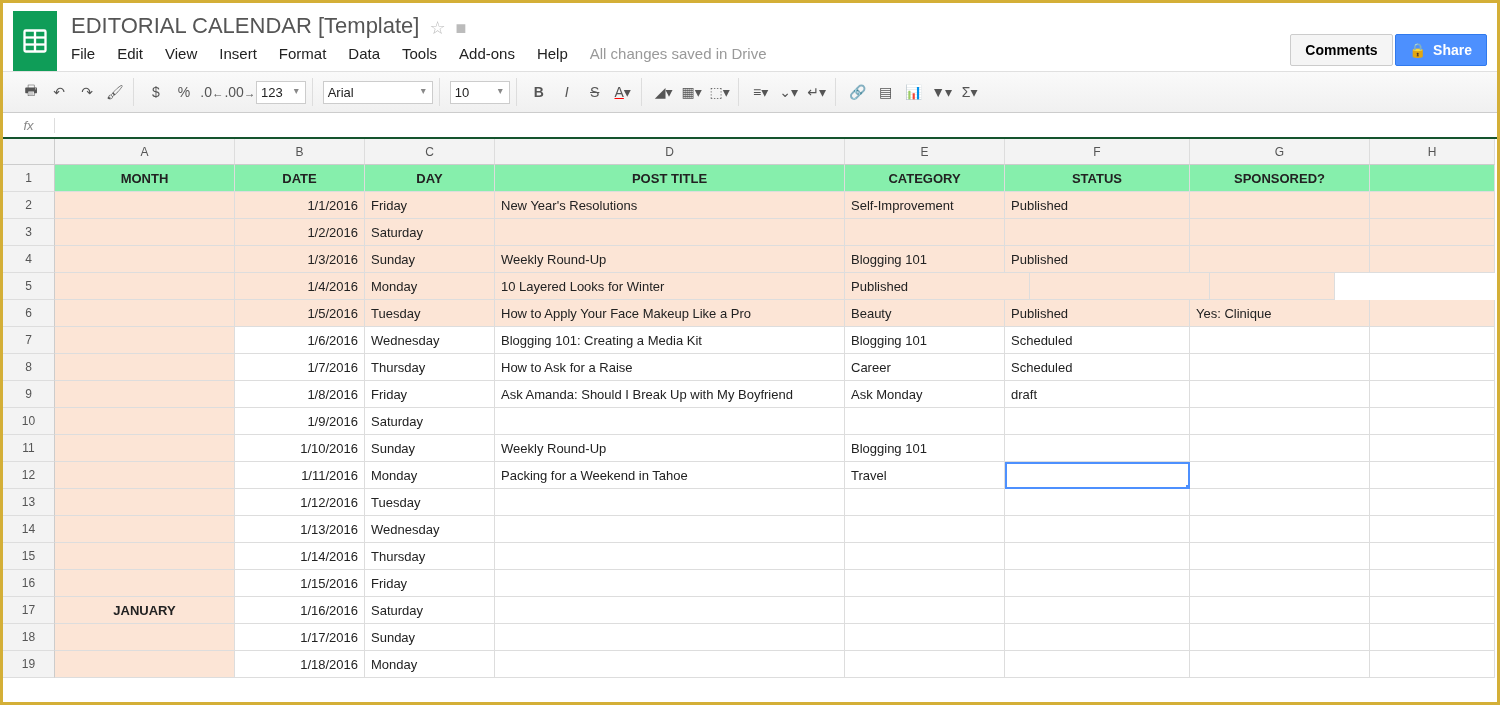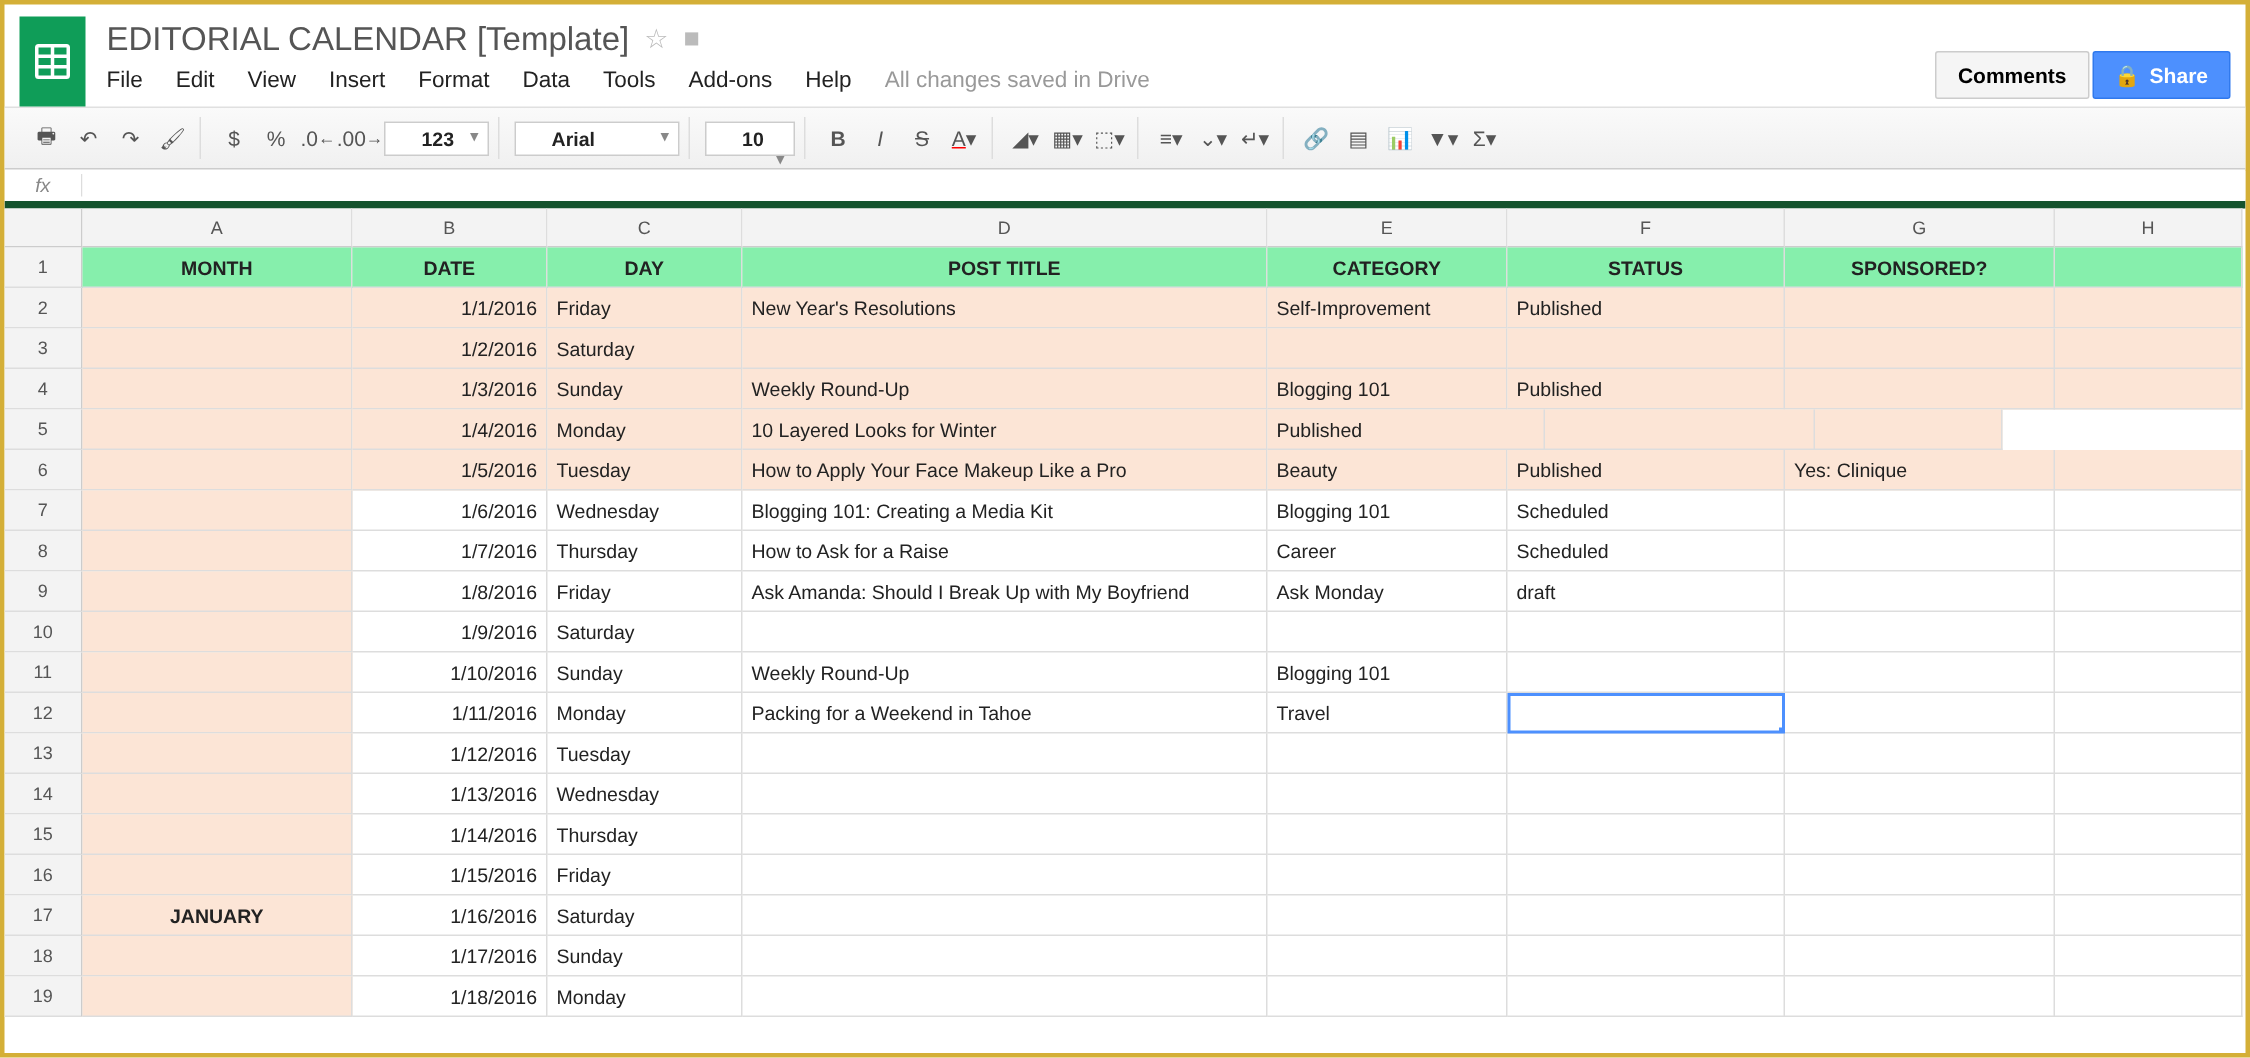--- a/index.html
+++ b/index.html
@@ -1,35 +1,35 @@
 <!DOCTYPE html>
 <html><head>
 <meta charset="utf-8">
 <style>
 * { box-sizing: border-box; margin: 0; padding: 0; }
 body { font-family: Arial, sans-serif; font-size: 13px; color: #222; background: #fff; border: 3px solid #d4af37; width: 1500px; height: 705px; overflow: hidden; }
 .titlebar { display: flex; align-items: center; padding: 8px 10px 0 10px; }
 .logo { width: 44px; height: 60px; background: #0f9d58; display: flex; align-items: center; justify-content: center; margin-right: 14px; }
 .logo svg { width: 28px; height: 28px; }
 .title-area { flex: 1; }
-.doc-title-row { display: flex; align-items: center; gap: 10px; }
+.doc-title-row { display: flex; align-items: flex-end; gap: 10px; }
 .doc-title { font-size: 22px; color: #555; font-weight: 400; }
 .star-icon, .folder-icon { color: #bbb; font-size: 18px; }
 .menubar { display: flex; gap: 22px; padding: 6px 0 8px 0; font-size: 15px; color: #222; }
 .menubar .save-status { color: #999; }
 .header-buttons { display: flex; gap: 2px; align-items: flex-start; padding-top: 18px; }
 .btn { border: 1px solid #ccc; background: #f5f5f5; padding: 7px 14px; border-radius: 2px; font-size: 14px; font-weight: bold; cursor: pointer; }
 .btn-share { background: #4d90fe; color: #fff; border: 1px solid #3079ed; display: flex; align-items: center; gap: 6px; }
 .toolbar { display: flex; align-items: center; padding: 6px 10px; border-top: 1px solid #e0e0e0; border-bottom: 1px solid #ccc; background: linear-gradient(#fafafa,#f0f0f0); gap: 4px; }
 .tb-group { display: flex; align-items: center; gap: 4px; padding: 0 6px; border-right: 1px solid #ddd; height: 28px; }
 .tb-group:last-child { border-right: none; }
 .tb-btn { width: 24px; height: 24px; display: flex; align-items: center; justify-content: center; color: #555; cursor: pointer; font-size: 14px; }
-.tb-select { border: 1px solid #ccc; background: #fff; padding: 3px 22px 3px 24px; font-size: 13px; position: relative; cursor: pointer; font-weight: bold; }
+.tb-select { border: 1px solid #ccc; background: #fff; padding: 3px 22px 3px 4px; font-size: 13px; position: relative; cursor: pointer; }
 .tb-select::after { content: "▾"; position: absolute; right: 6px; color: #888; font-size: 10px; }
-.fx-bar { display: flex; align-items: center; border-bottom: 5px solid #14532d; height: 26px; }
+.fx-bar { display: flex; align-items: center; border-bottom: 2px solid #14532d; height: 26px; }
 .fx-label { width: 52px; text-align: center; font-style: italic; color: #888; border-right: 1px solid #ddd; font-size: 13px; }
 .fx-input { flex: 1; padding: 2px 8px; border: none; outline: none; font-size: 13px; }
 .sheet { display: flex; }
 .row-headers { display: flex; flex-direction: column; }
 .corner { width: 52px; height: 26px; background: #f3f3f3; border-right: 1px solid #ccc; border-bottom: 1px solid #ccc; }
 .row-num { width: 52px; height: 27px; background: #f3f3f3; border-right: 1px solid #ccc; border-bottom: 1px solid #ddd; display: flex; align-items: center; justify-content: center; font-size: 12px; color: #555; }
 .grid { flex: 1; }
 .col-headers { display: flex; }
 .col-head { background: #f3f3f3; border-right: 1px solid #ddd; border-bottom: 1px solid #ccc; height: 26px; display: flex; align-items: center; justify-content: center; font-size: 12px; color: #555; }
 .row { display: flex; height: 27px; }

